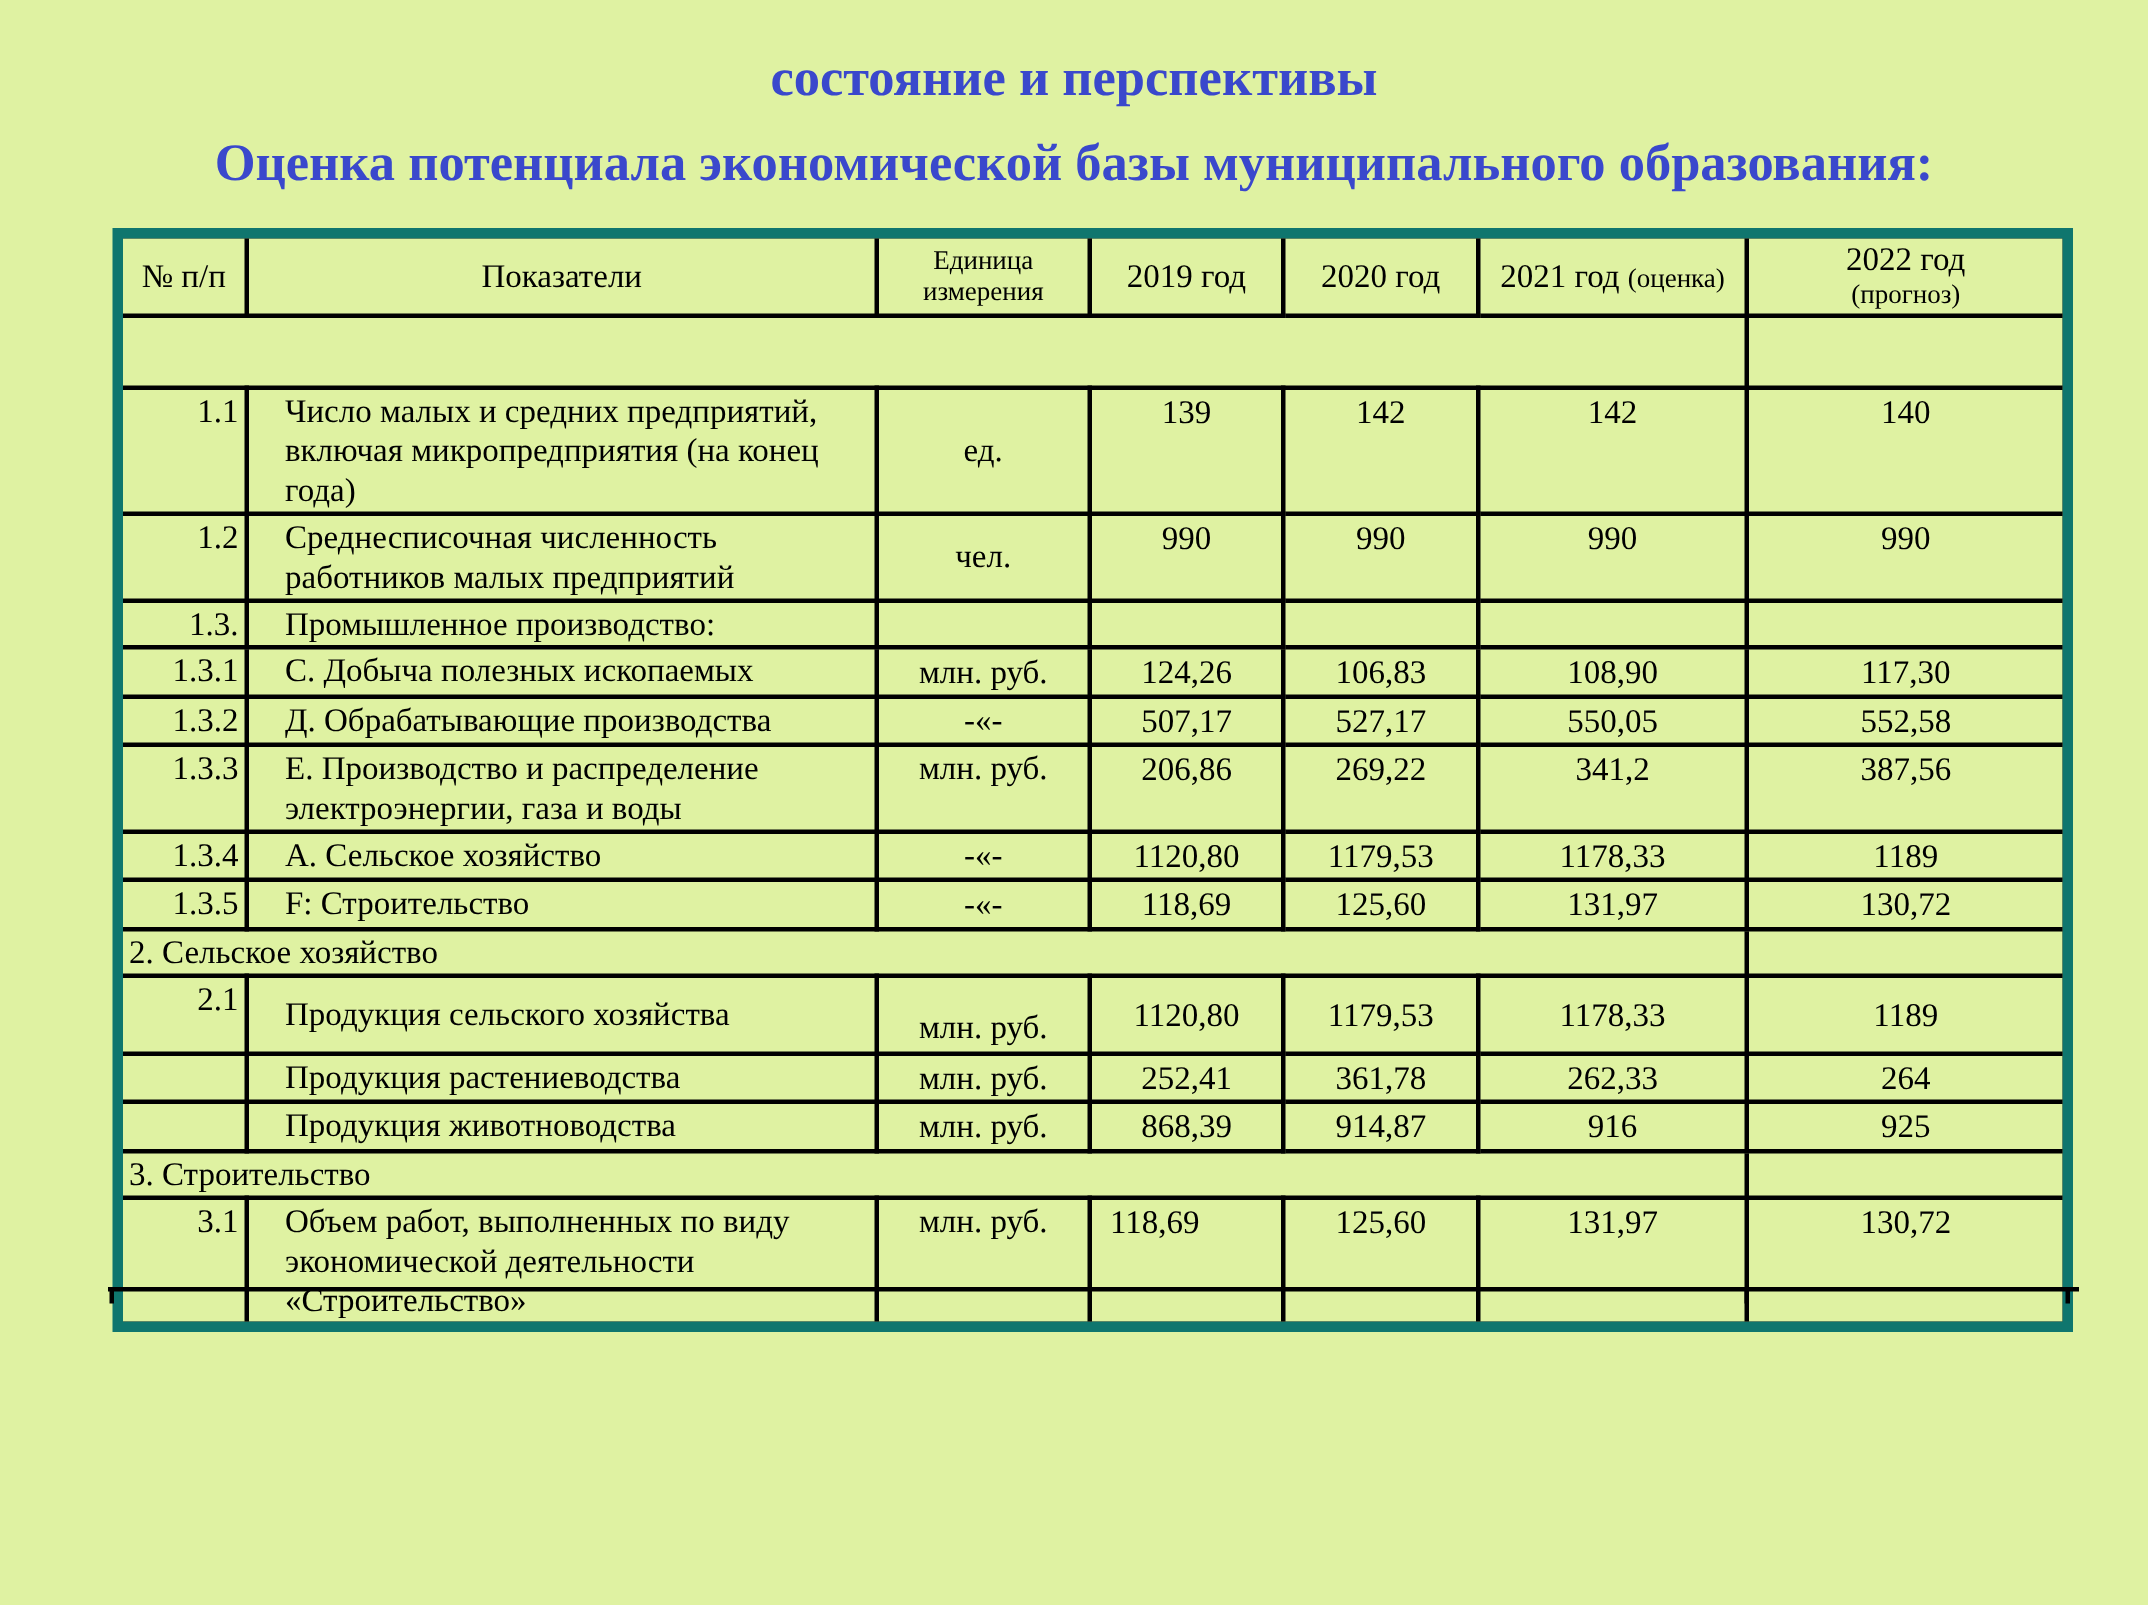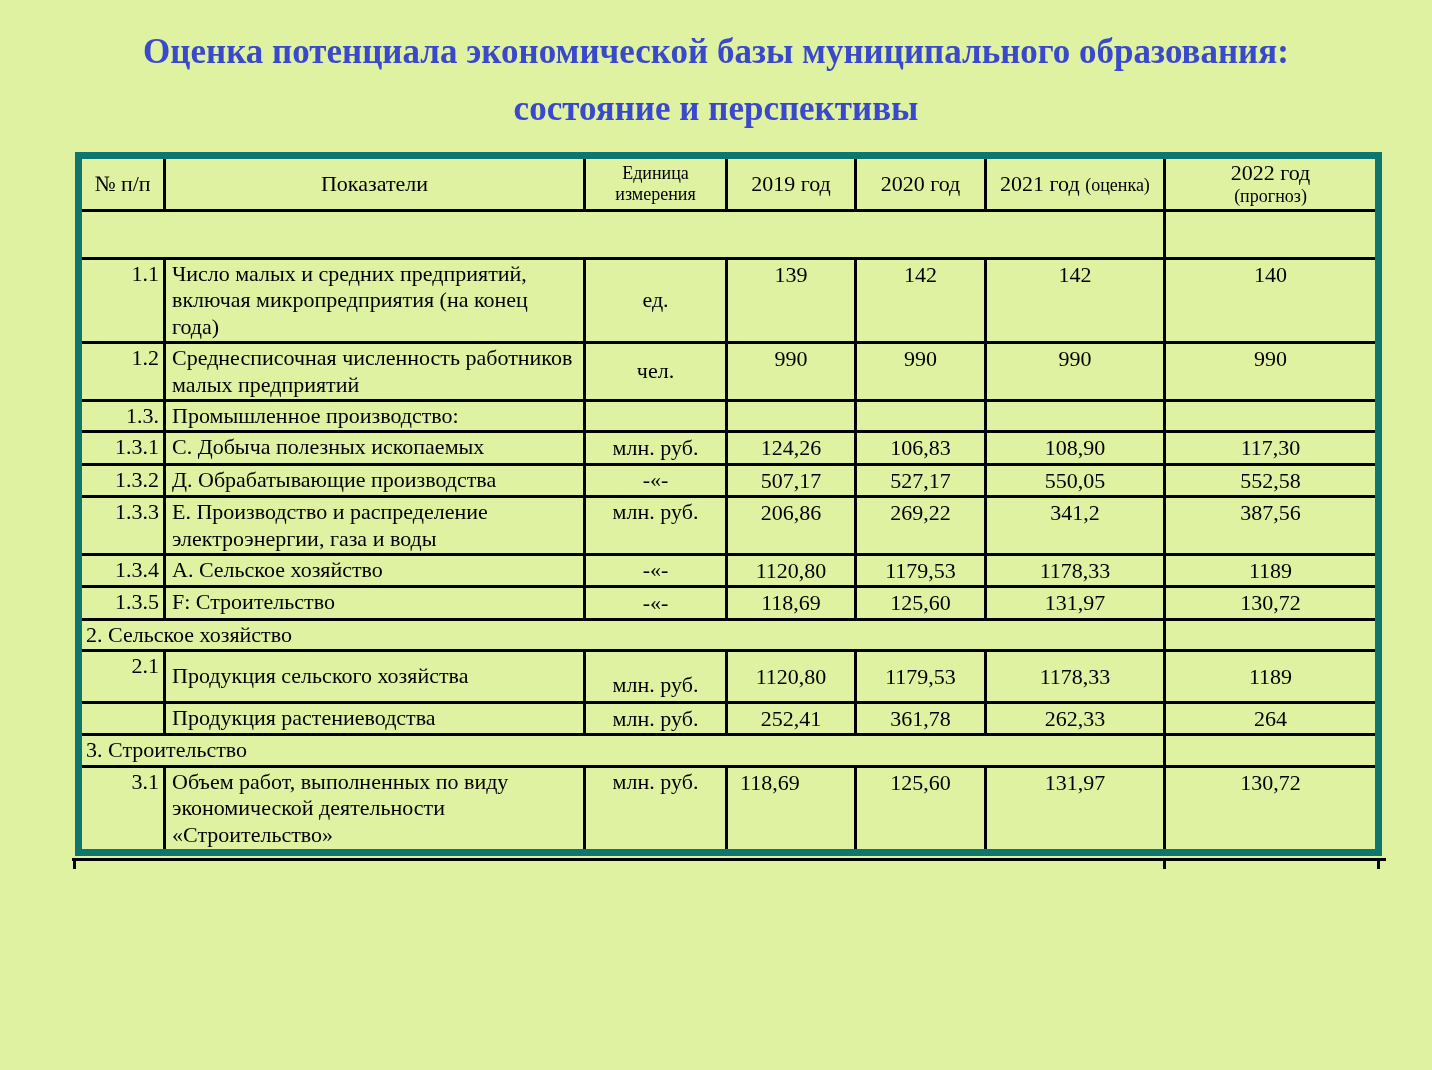--- a/index.html
+++ b/index.html
@@ -37,21 +37,21 @@
     font-size:22px;
     padding:1px 4px;
     overflow:hidden;
     line-height:1.2;
     vertical-align:top;
   }
   .hc{text-align:center;vertical-align:middle;font-size:22px;}
   .h-unit{font-size:18px;line-height:1.15;}
   .small{font-size:18px;}
   .num{text-align:right;vertical-align:top;padding-left:8px;}
-  .name{text-align:left;vertical-align:top;padding-left:6px;}
+  .name{text-align:left;vertical-align:top;padding-left:24px;}
   .unit{text-align:center;vertical-align:middle;}
   .val{text-align:center;vertical-align:top;padding-top:2px;}
   .vtop{vertical-align:top !important;}
   .vmid{vertical-align:middle !important;}
   .vbot{vertical-align:bottom !important;padding-bottom:3px;}
   .vleft{text-align:left !important;padding-left:12px;}
   .sec{text-align:left;vertical-align:middle;font-family:Liberation Serif, serif;}
   .rh-head{height:44px;}
   .rh-empty{height:48px;}
   .rh-a{height:80px;}
@@ -63,22 +63,22 @@
   .underline{position:absolute;left:72px;top:858px;width:1314px;height:3px;background:#000;}
   .tick{position:absolute;top:858px;width:3px;height:11px;background:#000;}
   .tick-left{left:73px;}
   .tick-div{left:1163px;}
   .tick-right{left:1377px;}
 </style>
 </head>
 <body>
 
 <div class="title">
+  <div>состояние и перспективы</div>
   <div>Оценка потенциала экономической базы муниципального образования:</div>
-  <div>состояние и перспективы</div>
 </div>
 
 <div class="frame">
 <table>
   <colgroup>
     <col style="width:84px">
         <col style="width:420px">
         <col style="width:142px">
     <col style="width:129px">
         <col style="width:130px">
@@ -202,20 +202,29 @@
   <tr class="rh-s">
     <td class="num"></td>
     <td class="name">Продукция растениеводства</td>
     <td class="unit">млн. руб.</td>
     <td class="val">252,41</td>
     <td class="val">361,78</td>
     <td class="val">262,33</td>
     <td class="val">264</td>
   </tr>
 
+  <tr class="rh-s">
+    <td class="num"></td>
+    <td class="name">Продукция животноводства</td>
+    <td class="unit">млн. руб.</td>
+    <td class="val">868,39</td>
+    <td class="val">914,87</td>
+    <td class="val">916</td>
+    <td class="val">925</td>
+  </tr>
 
   <tr class="rh-sec">
     <td class="sec" colspan="6">3.  Строительство</td>
     <td></td>
   </tr>
 
   <tr class="rh-c">
     <td class="num">3.1</td>
     <td class="name">Объем работ, выполненных по виду экономической деятельности «Строительство»</td>
     <td class="unit vtop">млн. руб.</td>

